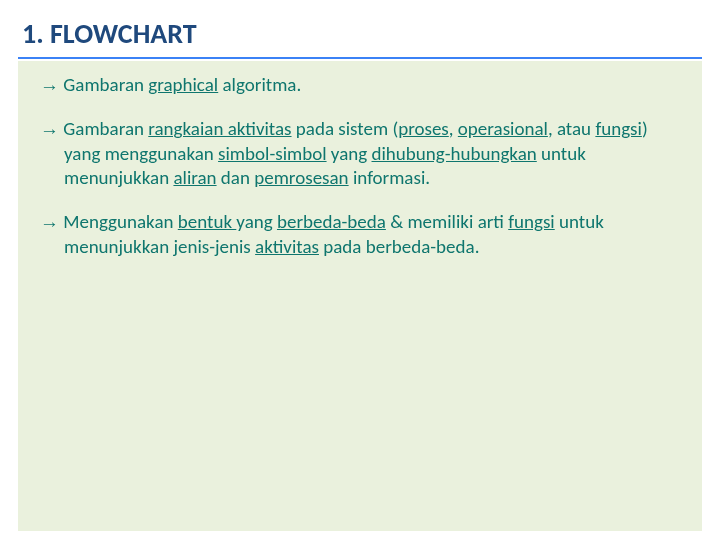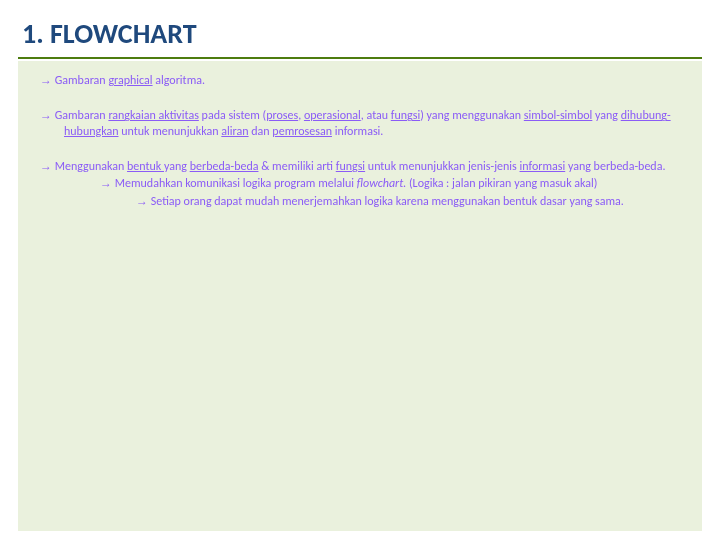--- a/index.html
+++ b/index.html
@@ -13,33 +13,33 @@
   .slide {
     width: 720px;
     height: 540px;
     padding: 12px 18px 18px 18px;
   }
   .title {
     font-size: 28px;
     font-weight: 700;
     color: #1f497d;
     padding: 4px 4px 6px 4px;
-    border-bottom: 2px solid #4d7c0f;
+    border-bottom: 2px solid #3b82f6;
     margin-bottom: 2px;
   }
   .content-box {
     background: #eaf1dd;
     padding: 12px 22px 18px 22px;
     min-height: 470px;
   }
   .item {
-    font-size: 12px;
+    font-size: 19px;
     line-height: 1.28;
     margin-bottom: 20px;
-    color: #8b5cf6;
+    color: #0f766e;
   }
   .item.tight { margin-bottom: 2px; }
   .arrow { font-family: "Segoe UI Symbol", Arial, sans-serif; }
   .u { text-decoration: underline; }
   .b { font-weight: 400; }
   .i { font-style: italic; }
   .hang1 { padding-left: 24px; text-indent: -24px; }
   .sub2  { padding-left: 48px; text-indent: -24px; margin-left: 36px; }
   .sub3  { padding-left: 48px; text-indent: -24px; margin-left: 72px; }
 </style>
@@ -53,25 +53,19 @@
 
     <div class="item hang1">
       <span class="arrow">→</span><span> Gambaran </span><span class="u">graphical</span><span> algoritma.</span>
     </div>
 
     <div class="item hang1">
       <span class="arrow">→</span><span> Gambaran </span><span class="u">rangkaian aktivitas</span><span> pada sistem (</span><span class="u">proses</span><span>, </span><span class="u">operasional</span><span>, atau </span><span class="u">fungsi</span><span>) yang menggunakan </span><span class="u">simbol-simbol</span><span> yang </span><span class="u">dihubung-hubungkan</span><span> untuk menunjukkan </span><span class="u">aliran</span><span> dan </span><span class="u">pemrosesan</span><span> informasi.</span>
     </div>
 
     <div class="item hang1 tight">
-      <span class="arrow">→</span><span> Menggunakan </span><span class="u b">bentuk </span><span>yang </span><span class="u b">berbeda-beda</span><span> &amp; memiliki arti </span><span class="u b">fungsi</span><span> untuk menunjukkan jenis-jenis </span><span class="u b">informasi</span><span> yang berbeda-beda.</span>
+      <span class="arrow">→</span><span> Menggunakan </span><span class="u b">bentuk </span><span>yang </span><span class="u b">berbeda-beda</span><span> &amp; memiliki arti </span><span class="u b">fungsi</span><span> untuk menunjukkan jenis-jenis </span><span class="u b">aktivitas</span><span> pada berbeda-beda.</span>
     </div>
 
-    <div class="item sub2 tight">
-      <span class="arrow">→</span><span> Memudahkan komunikasi logika program melalui </span><span class="i">flowchart.</span><span> (Logika : jalan pikiran yang masuk akal)</span>
-    </div>
 
-    <div class="item sub3">
-      <span class="arrow">→</span><span> Setiap orang dapat mudah menerjemahkan logika karena menggunakan bentuk dasar yang sama.</span>
-    </div>
 
   </div>
 </div>
 
 </body></html>

